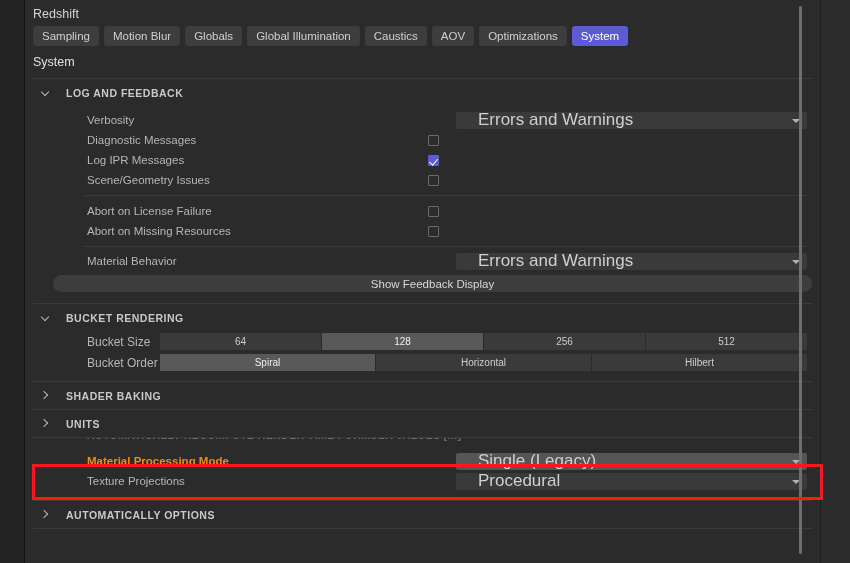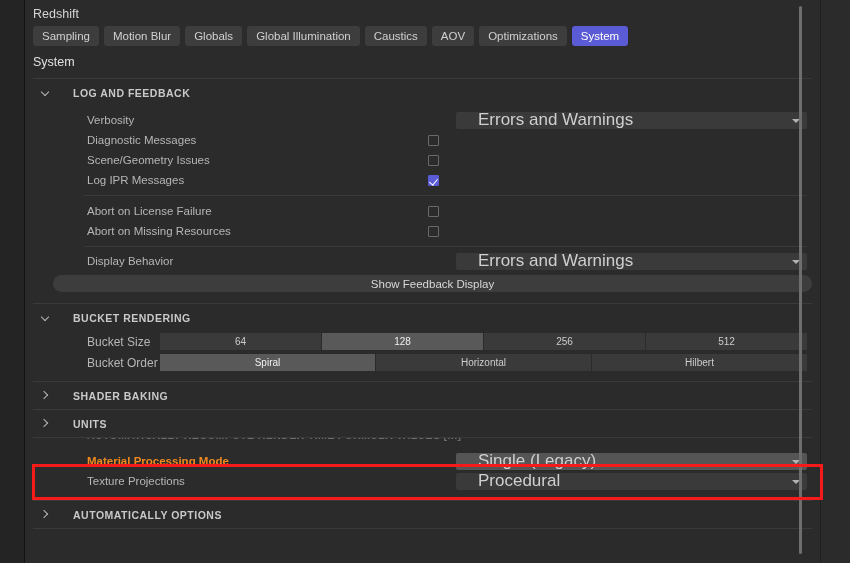--- a/index.html
+++ b/index.html
@@ -84,21 +84,21 @@
   .hr {
     height: 1px;
     background: #3a3a3a;
     margin: 0 8px;
   }
 
   
   .group-head {
     display: flex;
     align-items: center;
-    gap: 23px;
+    gap: 16px;
     height: 27px;
     padding-left: 16px;
     cursor: default;
   }
   .caret {
     display: inline-block;
     width: 9px; height: 9px;
     position: relative;
     flex: none;
   }
@@ -340,30 +340,30 @@
       </div>
 
       <div class="row">
         <div class="rlabel">Diagnostic Messages</div>
         <div class="rfield">
           <div class="cb"></div>
         </div>
       </div>
 
       <div class="row">
+        <div class="rlabel">Log IPR Messages</div>
+        <div class="rfield">
+          <div class="cb on"></div>
+        </div>
+      </div>
+
+      <div class="row">
         <div class="rlabel">Scene/Geometry Issues</div>
         <div class="rfield">
           <div class="cb"></div>
-        </div>
-      </div>
-
-      <div class="row">
-        <div class="rlabel">Log IPR Messages</div>
-        <div class="rfield">
-          <div class="cb on"></div>
         </div>
       </div>
 
       <div style="height:5px"></div>
       <div class="hr" style="margin:0 13px 0 59px"></div>
       <div style="height:5px"></div>
 
       <div class="row">
         <div class="rlabel">Abort on License Failure</div>
         <div class="rfield">
@@ -376,21 +376,21 @@
         <div class="rfield">
           <div class="cb"></div>
         </div>
       </div>
 
       <div style="height:5px"></div>
       <div class="hr" style="margin:0 13px 0 59px"></div>
       <div style="height:4px"></div>
 
       <div class="row">
-        <div class="rlabel">Display Behavior</div>
+        <div class="rlabel">Material Behavior</div>
         <div class="rfield">
           <div class="dd">
             <span>Errors and Warnings</span>
             <span class="arrow"></span>
           </div>
         </div>
       </div>
 
       <div class="pillrow">
         <div class="pill">Show Feedback Display</div>

